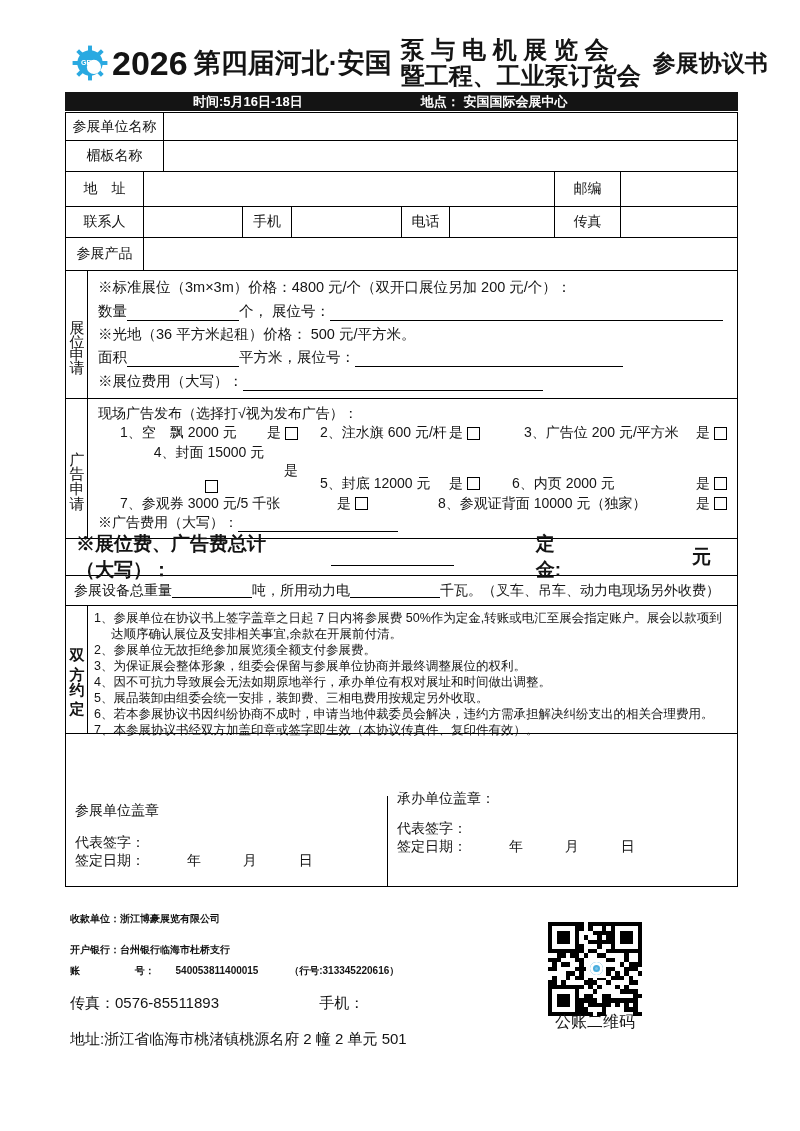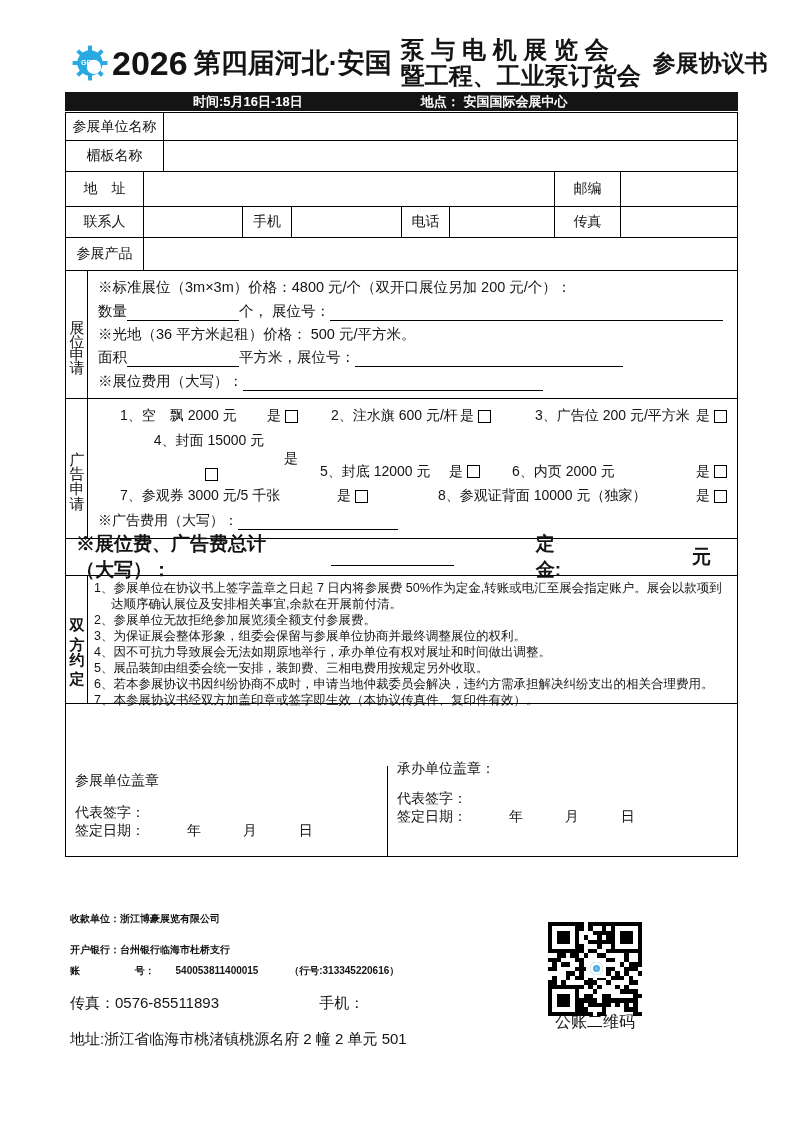--- a/index.html
+++ b/index.html
@@ -148,27 +148,28 @@
           <span class="blank" style="width:300px;"></span>
         </div>
       </div>
     </div>
 
     <div class="row" style="height:140px;">
       <div class="vcell">
         <div class="vtext" style="letter-spacing:15px;">广告申请</div>
       </div>
       <div class="seccontent">
+        <div class="line">现场广告发布（选择打√视为发布广告）：</div>
         <div class="line" style="padding-left:22px;">
           <span class="ad-item" style="width:178px;">
             <span>1、空　飘 2000 元</span>
             <span class="yes">是</span>
             <span class="chk"></span>
           </span>
-          <span class="ad-item" style="width:160px;margin-left:33px;">
+          <span class="ad-item" style="width:160px;margin-left:22px;">
             <span>2、注水旗 600 元/杆</span>
             <span class="yes">是</span>
             <span class="chk"></span>
           </span>
           <span class="ad-item" style="flex:1;margin-left:44px;">
             <span>3、广告位 200 元/平方米</span>
             <span class="yes">是</span>
             <span class="chk"></span>
           </span>
         </div>
@@ -210,20 +211,29 @@
 
     <div class="row totalsrow" style="height:37px;">
       <div class="cell fill" style="padding:0 10px;gap:48px;">
         <span>※展位费、广告费总计（大写）：</span>
         <span class="blank" style="width:168px;height:18px;"></span>
         <span style="margin-left:34px;">定金:</span>
         <span style="margin-left:76px;margin-right:16px;">元</span>
       </div>
     </div>
 
+    <div class="row" style="height:30px;">
+      <div class="cell fill" style="padding:0 8px;white-space:nowrap;">
+        <span>参展设备总重量</span>
+        <span class="blank" style="width:80px;"></span>
+        <span>吨，所用动力电</span>
+        <span class="blank" style="width:90px;"></span>
+        <span>千瓦。（叉车、吊车、动力电现场另外收费）</span>
+      </div>
+    </div>
 
     <div class="row" style="height:128px;">
       <div class="vcell">
         <div class="vtext" style="letter-spacing:17px;font-weight:bold;">双方约定</div>
       </div>
       <div class="seccontent terms" style="padding:4px 6px;">
         <div class="term">1、参展单位在协议书上签字盖章之日起 7 日内将参展费 50%作为定金,转账或电汇至展会指定账户。展会以款项到达顺序确认展位及安排相关事宜,余款在开展前付清。</div>
         <div class="term">2、参展单位无故拒绝参加展览须全额支付参展费。</div>
         <div class="term">3、为保证展会整体形象，组委会保留与参展单位协商并最终调整展位的权利。</div>
         <div class="term">4、因不可抗力导致展会无法如期原地举行，承办单位有权对展址和时间做出调整。</div>

